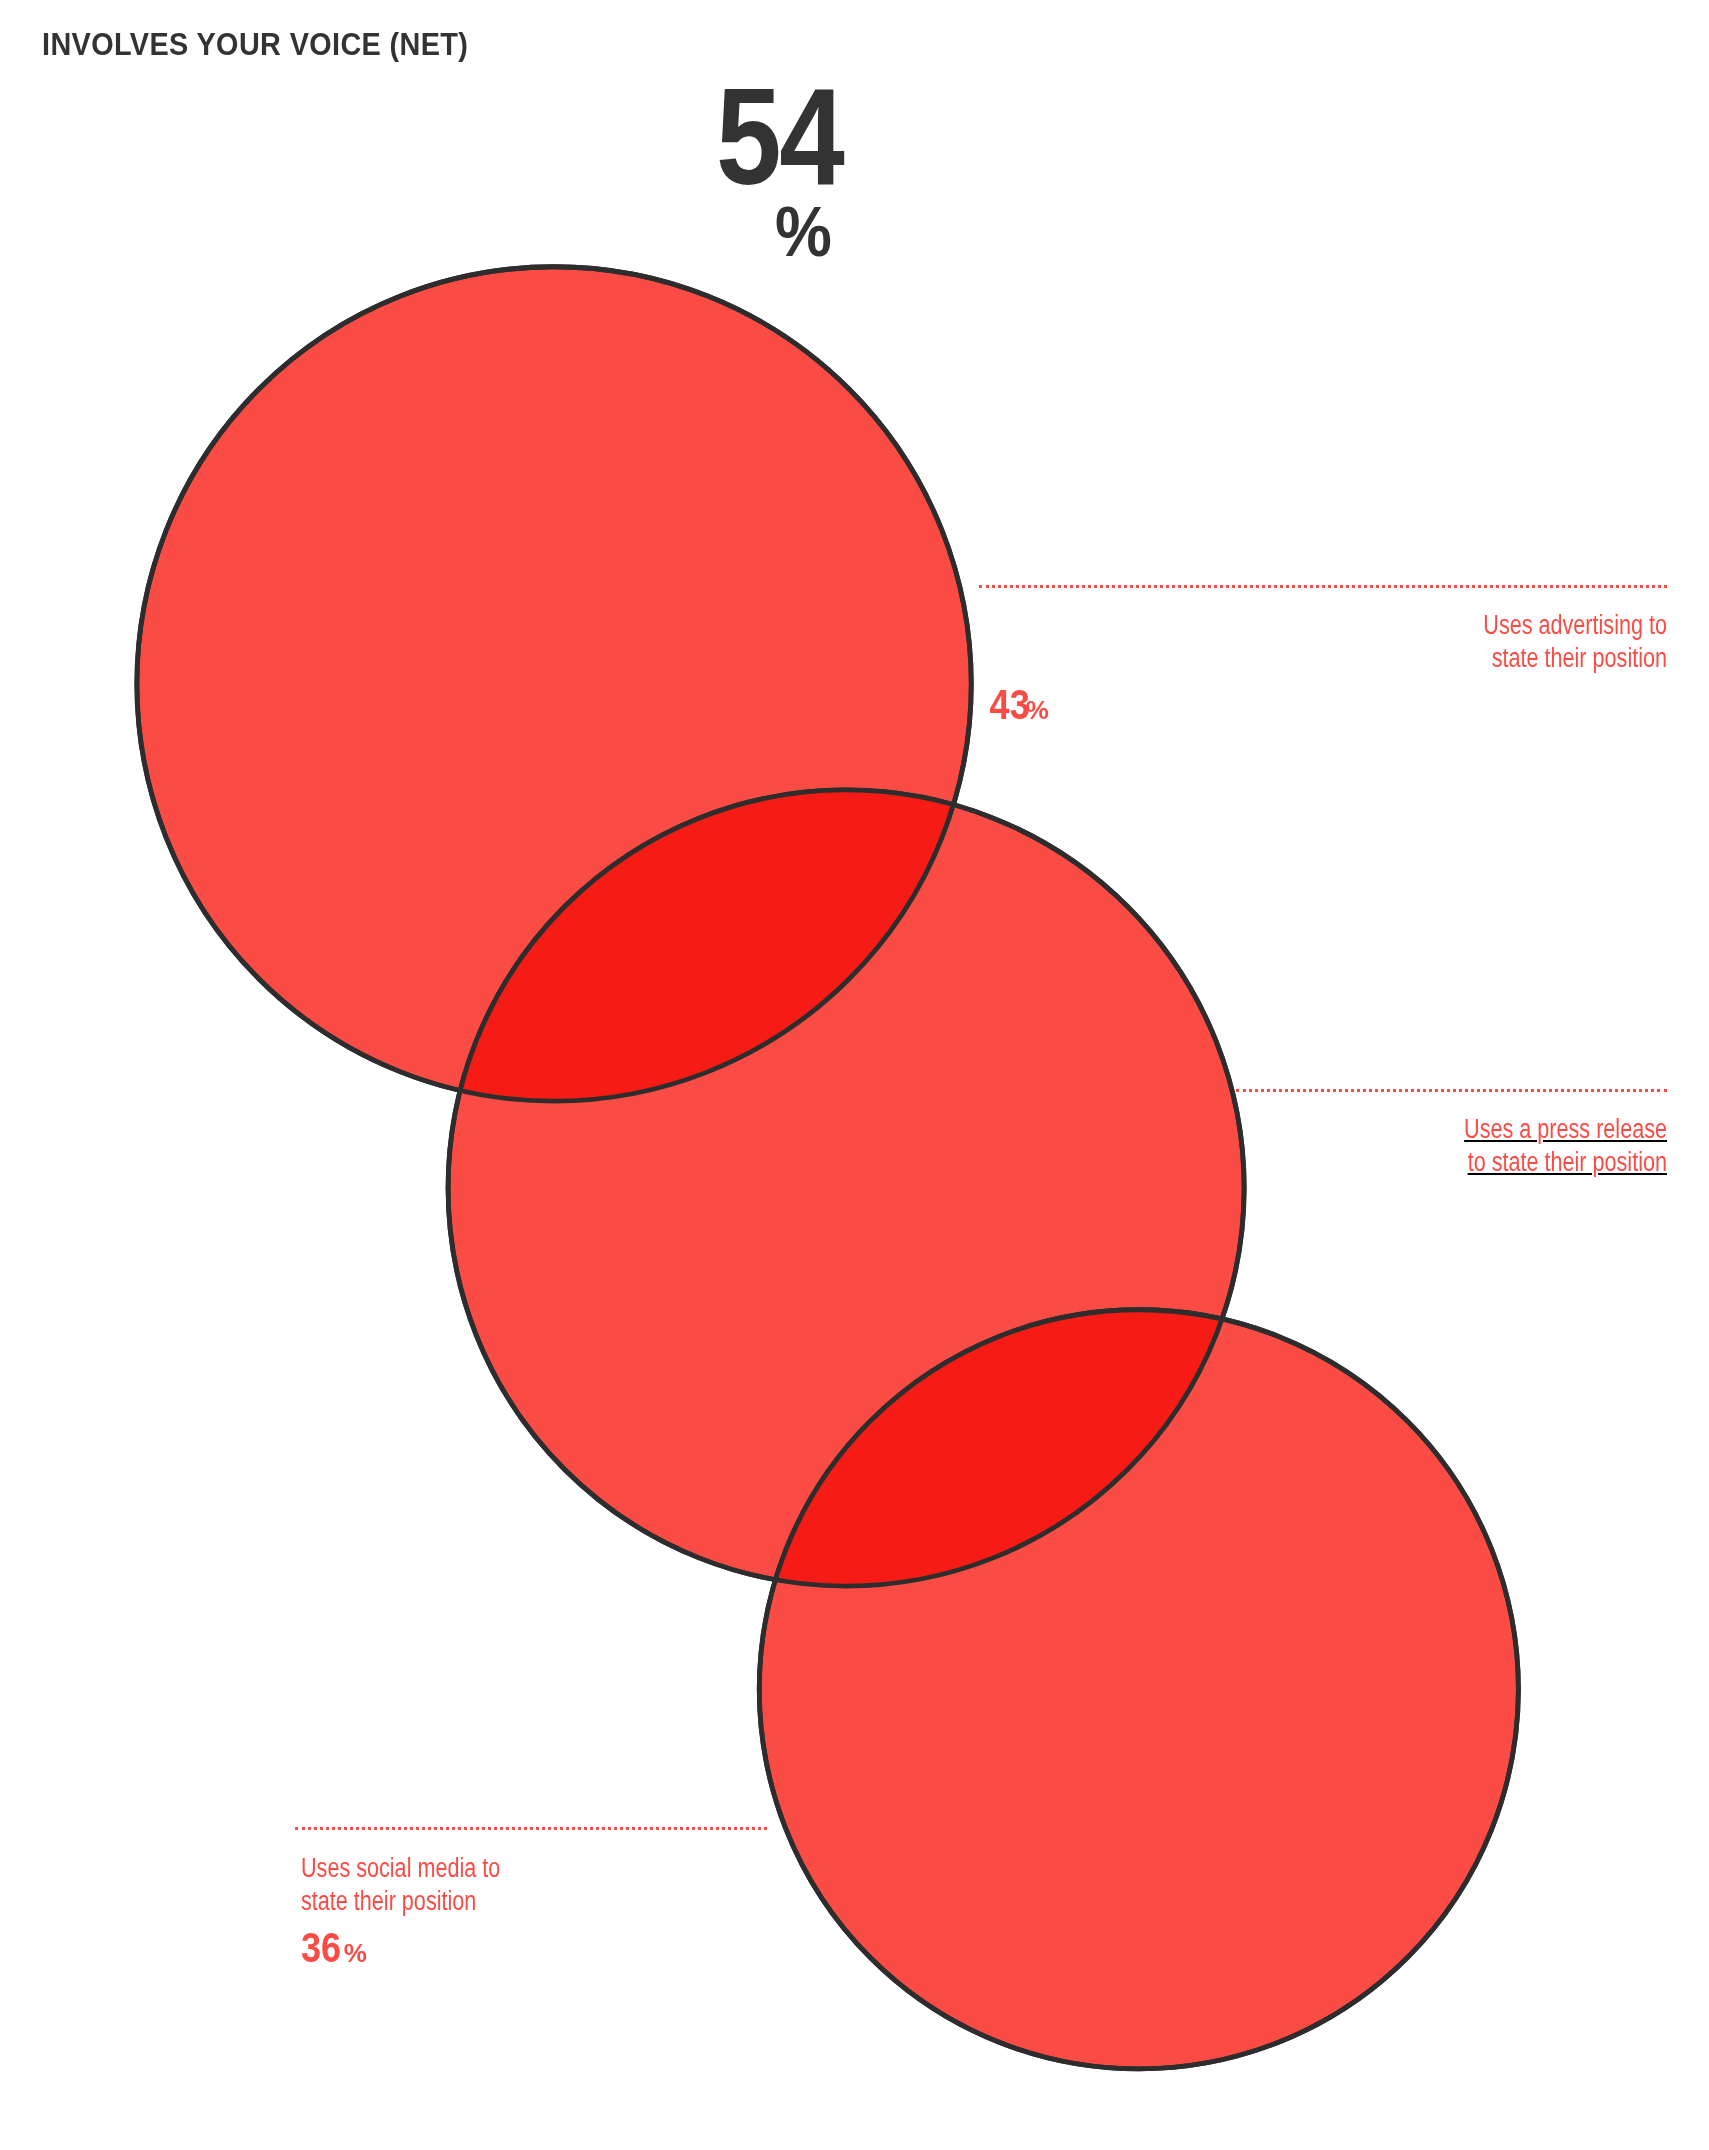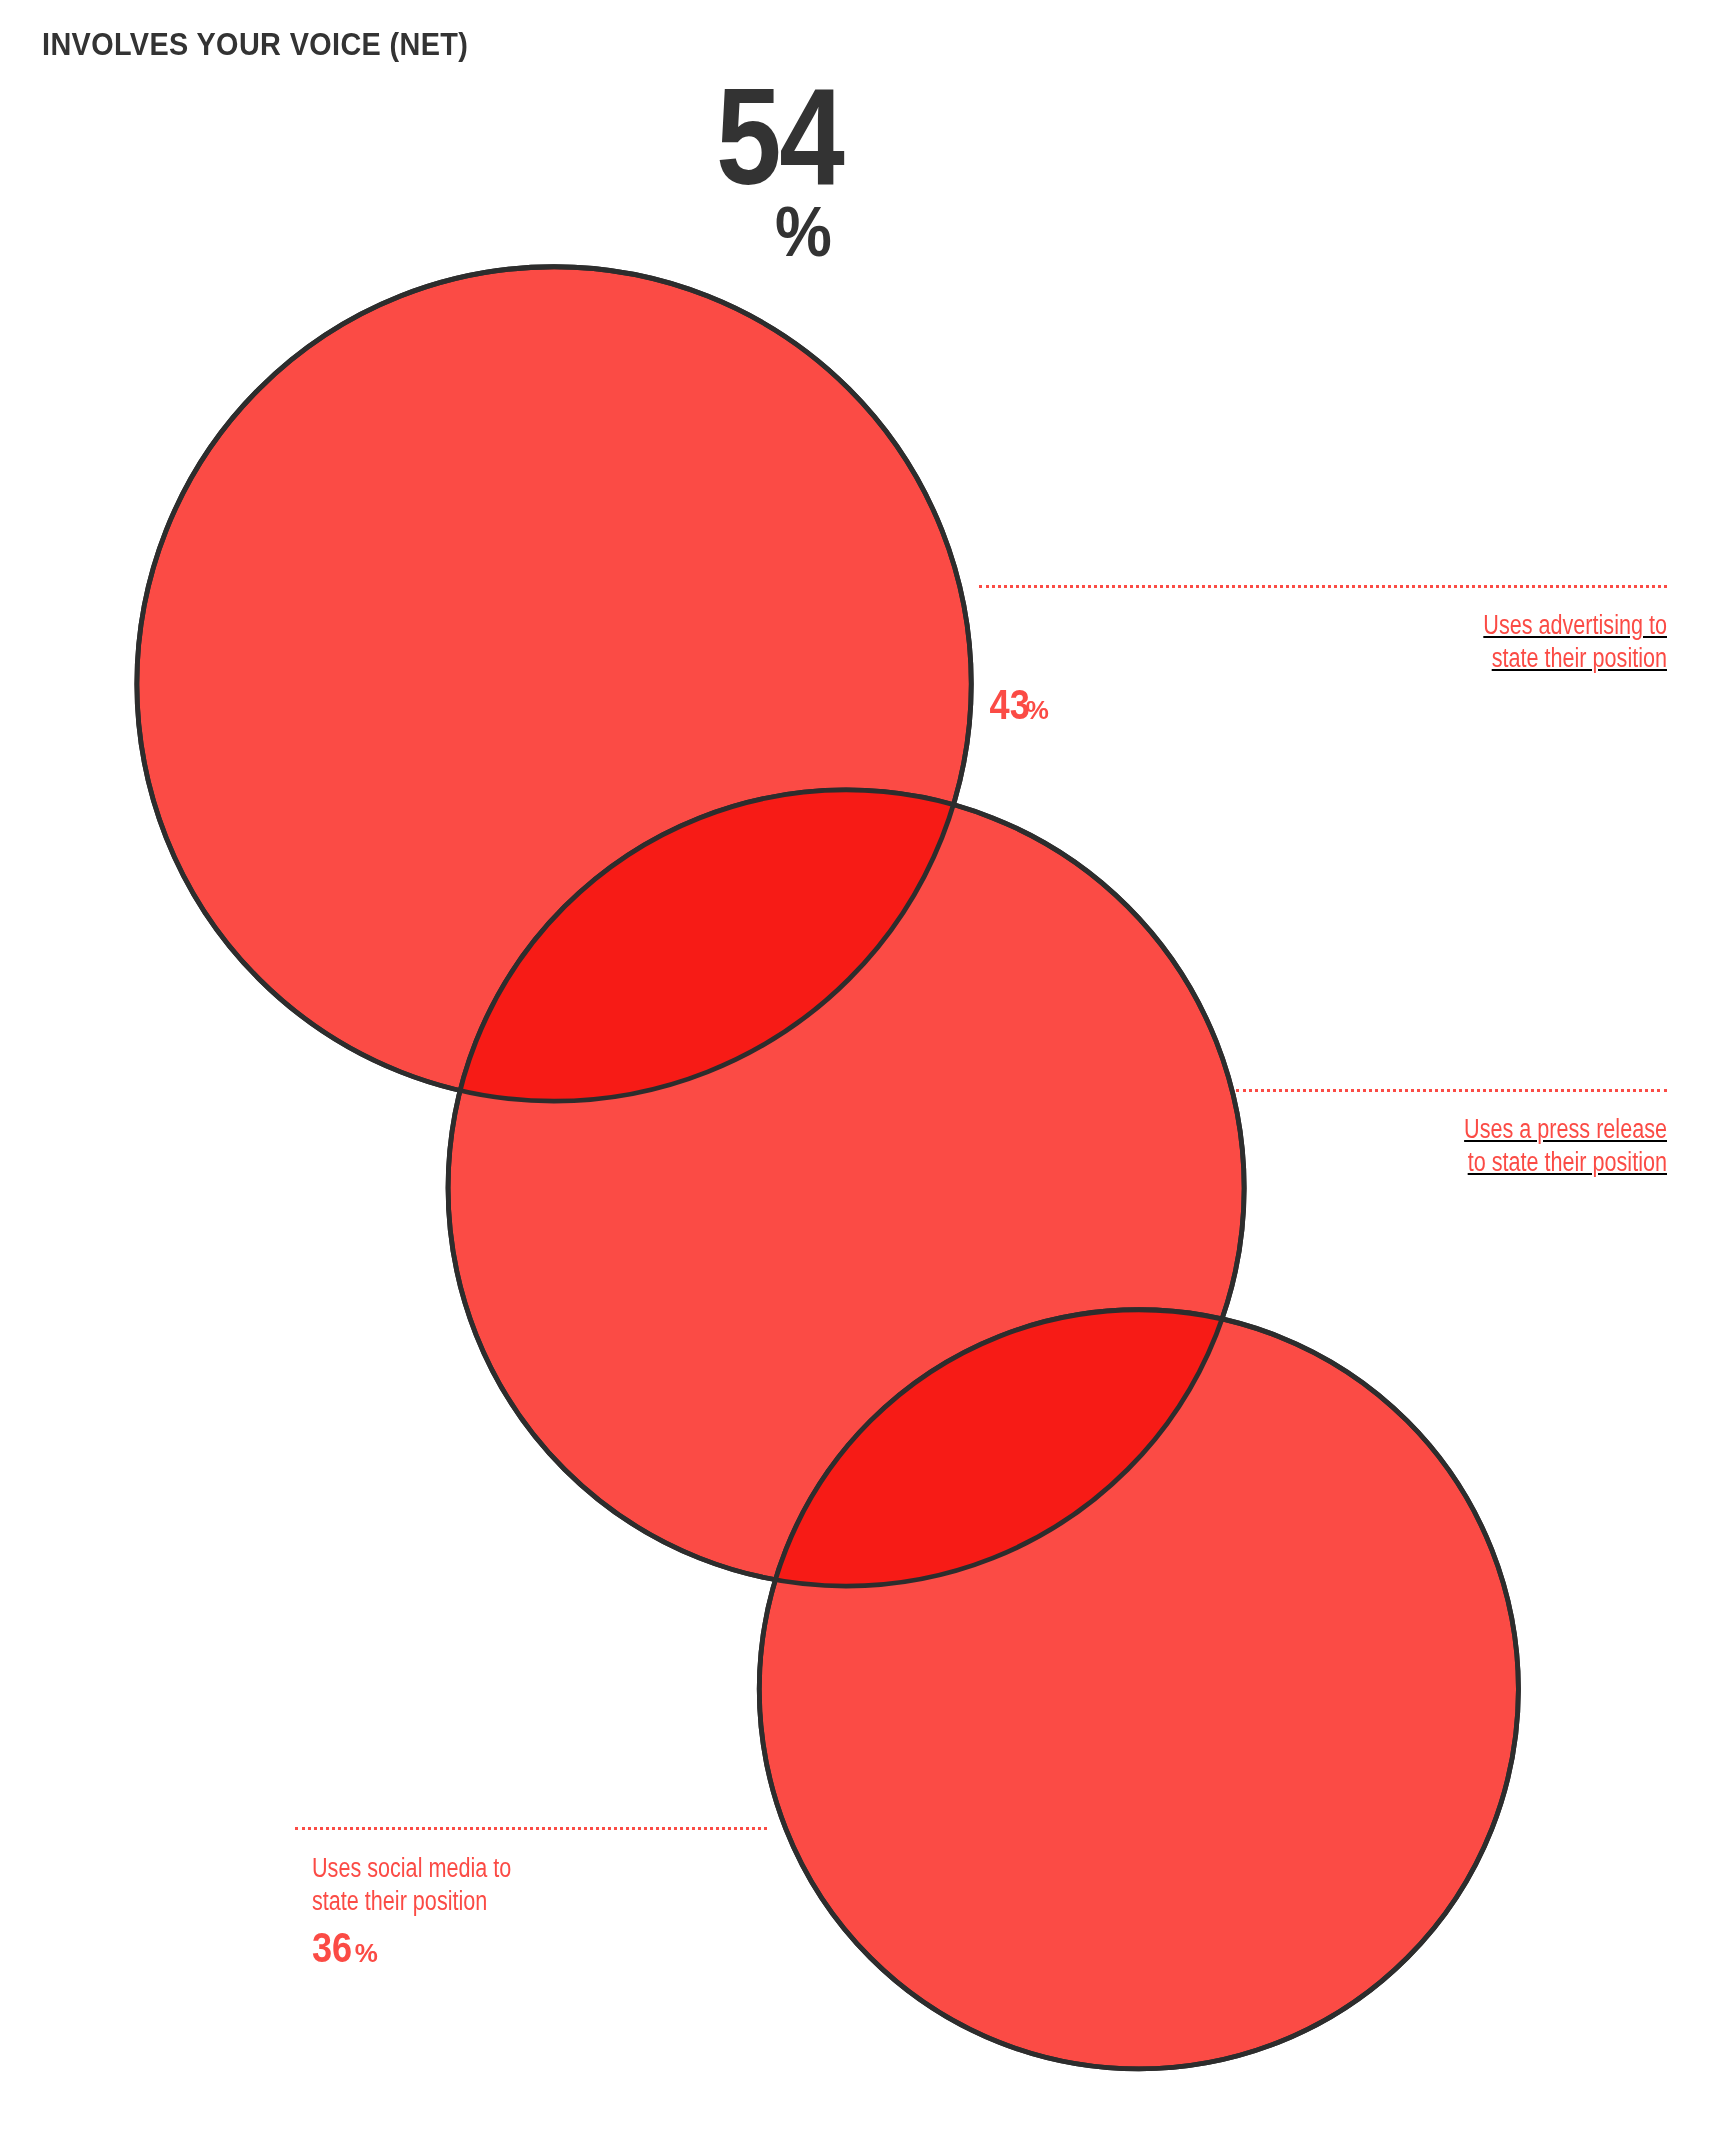--- a/index.html
+++ b/index.html
@@ -175,34 +175,34 @@
 
     <circle cx="810" cy="1000" r="610" fill="none" stroke="#2d2d2d" stroke-width="7"></circle>
     <circle cx="1237" cy="1737" r="582" fill="none" stroke="#2d2d2d" stroke-width="7"></circle>
     <circle cx="1665" cy="2470" r="555" fill="none" stroke="#2d2d2d" stroke-width="7"></circle>
   </svg>
 
   <div class="leader" style="left:979px; top:585px; width:688px;"></div>
   <div class="leader" style="left:1236px; top:1089px; width:431px;"></div>
   <div class="leader" style="left:295px; top:1827px; width:472px;"></div>
 
-  <div class="callout callout-right" style="left:983px; top:609px; width:684px;text-decoration:underline;">
+  <div class="callout callout-right" style="left:983px; top:609px; width:684px;">
     <span class="callout-text">Uses advertising to</span>
     <span class="callout-text">state their position</span>
     <span class="callout-value">
       <span class="num">43</span><span class="sym">%</span>
     </span>
   </div>
 
   <div class="callout callout-right" style="left:983px; top:1113px; width:684px;text-decoration:underline;">
     <span class="callout-text">Uses a press release</span>
     <span class="callout-text">to state their position</span>
   </div>
 
-  <div class="callout callout-left" style="left:312px; top:1852px; width:684px;">
+  <div class="callout callout-left" style="left:301px; top:1852px; width:684px;">
     <span class="callout-text">Uses social media to</span>
     <span class="callout-text">state their position</span>
     <span class="callout-value">
       <span class="num">36</span><span class="sym">%</span>
     </span>
   </div>
 
 </div>
 
 

